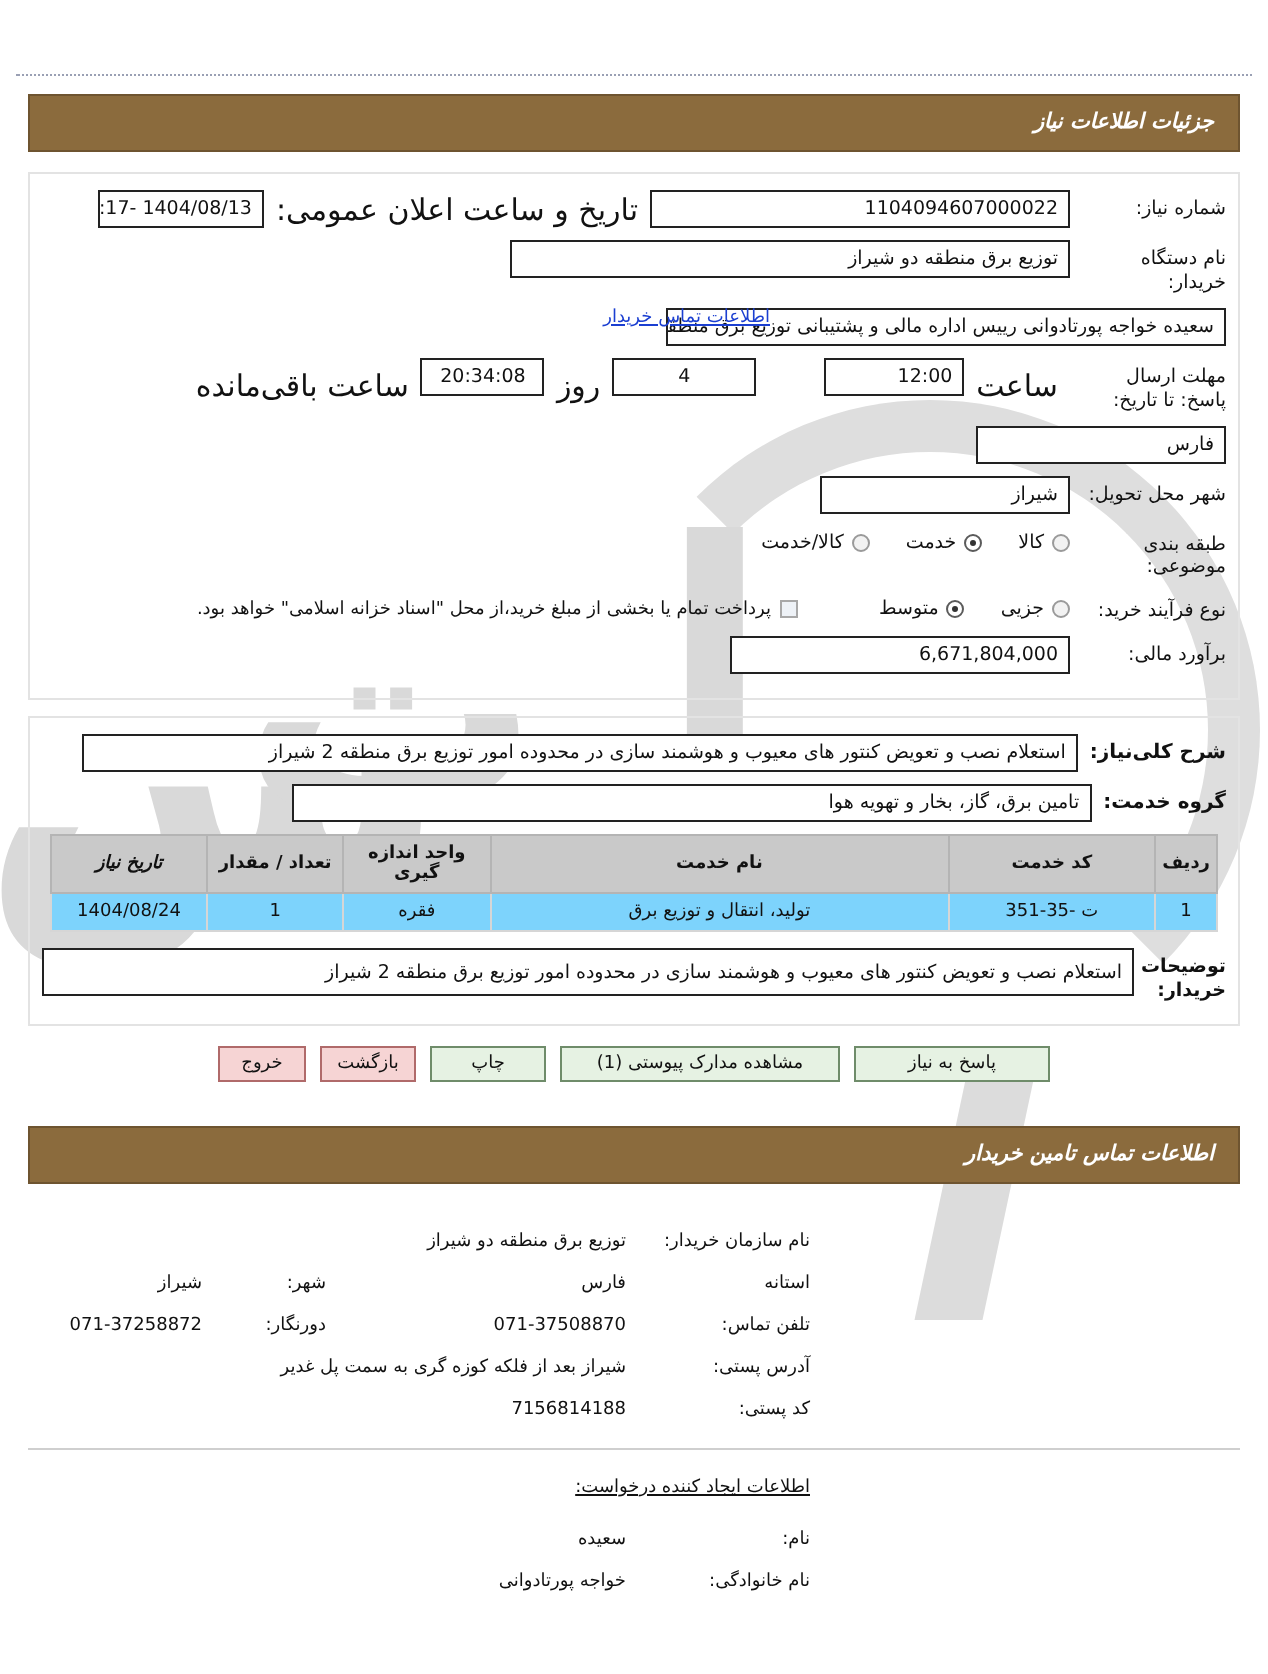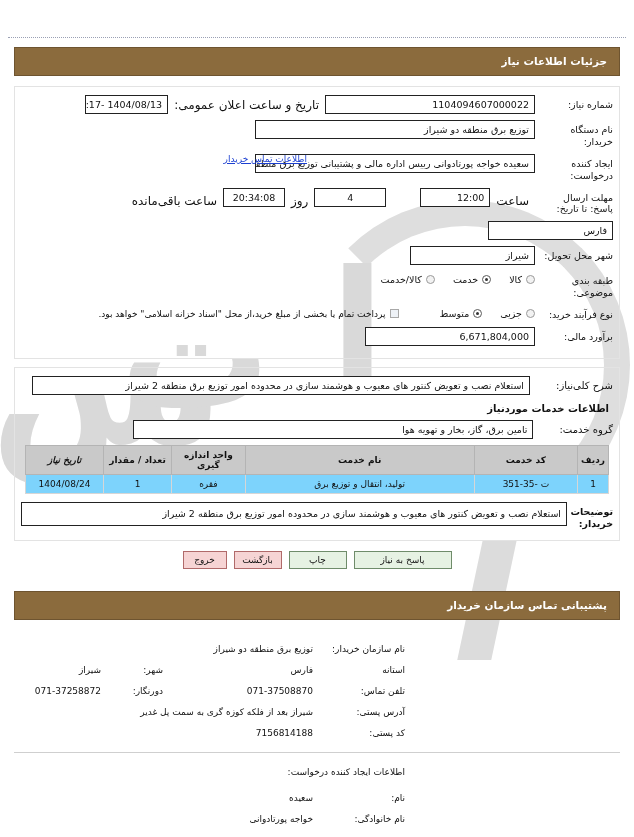--- a/index.html
+++ b/index.html
@@ -62,20 +62,21 @@
 
   
   .bar {
     background: #8b6b3d;
     color: #ffffff;
     font-size: 10.5px;
     font-weight: bold;
     padding: 7px 12px 8px 12px;
     text-align: right;
     border: 1px solid #6e5430;
+    font-style: italic;
   }
   .bar-wrap { margin: 0 14px; }
 
   
   .panel {
     margin: 10px 14px 0 14px;
     border: 1px solid #e3e3e3;
     background: transparent;
     padding: 8px 6px 10px 6px;
   }
@@ -107,21 +108,21 @@
     color: #111;
     display: flex;
     align-items: center;
     justify-content: flex-start;
     padding: 0 5px;
     text-align: right;
     overflow: hidden;
     white-space: nowrap;
   }
   .inline-lbl {
-    font-size: 12px;
+    font-size: 15px;
     color: #111;
     padding: 0 6px;
     align-self: center;
     white-space: nowrap;
   }
 
   
   .f-need   { width: 210px; }
   .f-org    { width: 280px; }
   .f-creator{ width: 280px; }
@@ -179,28 +180,27 @@
   }
   .chk-row {
     display: flex; align-items: center;
     font-size: 9px; color: #111;
     white-space: nowrap;
   }
 
   
   .strong-lbl {
     font-size: 10px;
-    font-weight: normal;
+    font-weight: bold;
     color: #111;
     white-space: nowrap;
     padding-top: 4px;
     padding-left: 6px;
     text-align: left;
     flex: 0 0 auto;
-    margin-left: 20px;
   }
   .sub-head {
     font-size: 10px;
     font-weight: bold;
     color: #111;
     margin: 8px 0 6px 0;
     text-align: right;
     padding-right: 4px;
   }
 
@@ -283,20 +283,21 @@
   .hr-sep {
     margin: 14px 14px 0 14px;
     border-top: 1px solid #cfcfcf;
   }
   .c-title {
     margin: 14px 14px 12px 14px;
     font-size: 9px;
     color: #111;
     text-align: right;
     padding-right: 215px;
+    text-decoration: underline;
   }
 </style>
 </head>
 <body>
 
 <div id="page">
 
   <div class="watermark">
     <div class="wm-ring"></div>
     <div class="wm-bar"></div>
@@ -321,21 +322,20 @@
         <div class="inline-lbl">تاریخ و ساعت اعلان عمومی:</div>
         <div class="fld f-pubdate">1404/08/13 -15:17</div>
       </div>
 
       <div class="row">
         <div class="lbl">نام دستگاه خریدار:</div>
         <div class="fld f-org">توزیع برق منطقه دو شیراز</div>
       </div>
 
       <div class="row">
-        <div class="lbl">ایجاد کننده درخواست:</div>
         <div class="fld f-creator">سعیده خواجه پورتادوانی رییس اداره مالی و  پشتیبانی  توزیع برق منطقه دو شیراز</div>
         <a class="link">اطلاعات تماس خریدار</a>
       </div>
 
       <div class="row">
         <div class="lbl">مهلت ارسال پاسخ: تا تاریخ:</div>
         <div class="inline-lbl">ساعت</div>
         <div class="fld f-time">12:00</div>
         <div style="width:34px;"></div>
         <div class="fld f-days" style="justify-content:center;">4</div>
@@ -395,21 +395,20 @@
         <div class="fld f-amount">6,671,804,000</div>
       </div>
     </div>
 
     <div class="panel" style="margin-top:8px;">
       <div class="row">
         <div class="strong-lbl">شرح کلی‌نیاز:</div>
         <div class="fld f-desc">استعلام نصب و تعویض  کنتور های معیوب و هوشمند  سازی در محدوده امور توزیع برق  منطقه 2 شیراز</div>
       </div>
 
-      <div class="sub-head">اطلاعات خدمات موردنیاز</div>
 
       <div class="row">
         <div class="strong-lbl">گروه خدمت:</div>
         <div class="fld f-group">تامین برق، گاز، بخار و تهویه هوا</div>
       </div>
 
       <table class="items">
         <thead>
           <tr>
             <th class="col-idx">ردیف</th>
@@ -433,27 +432,28 @@
       </table>
 
       <div class="row" style="margin-bottom:0;">
         <div class="lbl" style="width:46px;font-weight:bold;">توضیحات خریدار:</div>
         <div class="fld f-notes" style="height:24px;">استعلام نصب و تعویض  کنتور های معیوب و هوشمند  سازی در محدوده امور توزیع برق  منطقه 2 شیراز</div>
       </div>
     </div>
 
     <div class="btns">
       <div class="btn green b-pasokh">پاسخ به نیاز</div>
+      <div class="btn green b-docs">مشاهده مدارک پیوستی (1)</div>
       <div class="btn green b-print">چاپ</div>
       <div class="btn red   b-back">بازگشت</div>
       <div class="btn red   b-exit">خروج</div>
     </div>
 
     <div class="bar-wrap" style="margin-top:22px;">
-      <div class="bar">پشتیبانی تماس سازمان خریدار</div>
+      <div class="bar">اطلاعات تماس تامین خریدار</div>
     </div>
 
     <div class="contact" style="margin-top:24px;">
 
       <div class="c-row c-indent">
         <div class="c-lbl">نام سازمان خریدار:</div>
         <div class="c-val">توزیع برق منطقه دو شیراز</div>
       </div>
 
       <div class="c-row c-indent">

